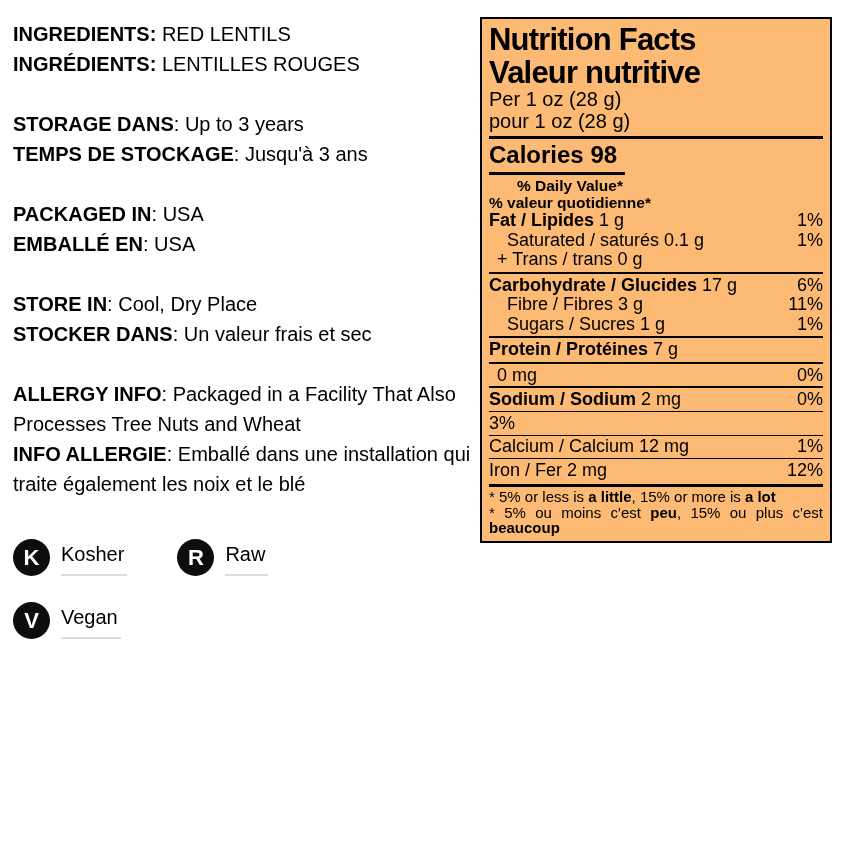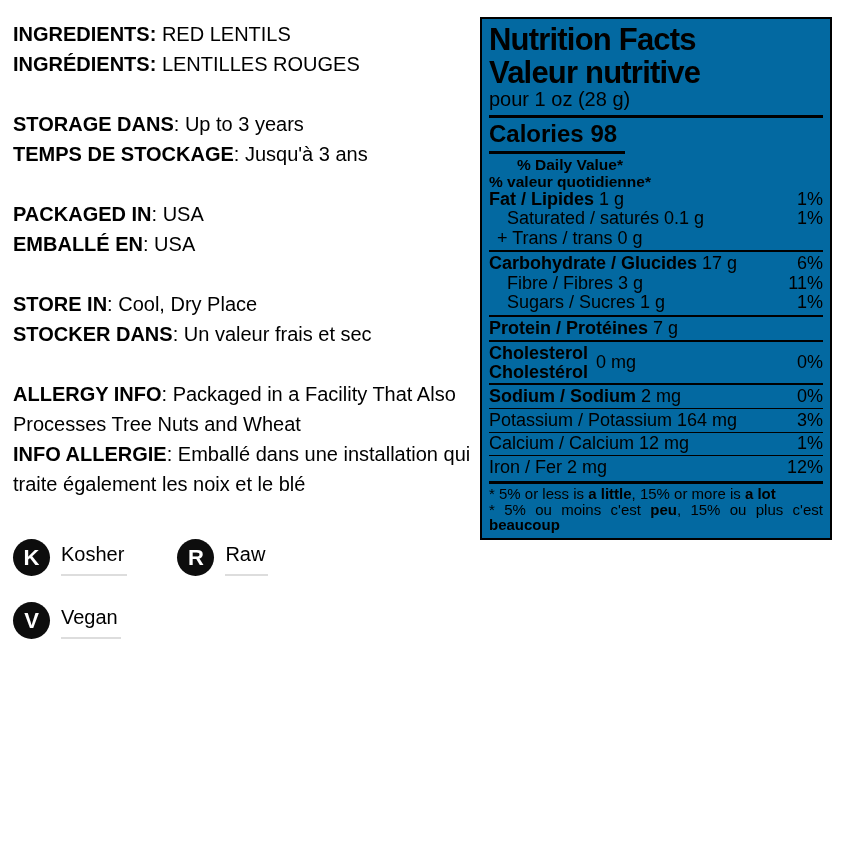--- a/index.html
+++ b/index.html
@@ -28,21 +28,21 @@
     display:flex; align-items:center; justify-content:center; flex:0 0 auto;
   }
   .badge-label {
     font-size:20px; line-height:30px; margin-left:11px;
     padding:0 3px 5px 0; border-bottom:2px solid #ddd;
   }
 
   
   .nft {
     position:absolute; left:480px; top:17px; width:352px;
-    border:2px solid #000; padding:4px 7px 5px 7px; background:#0369a1;
+    border:2px solid #000; padding:4px 7px 5px 7px; background:#fdba74;
   }
   .nft-title { font-weight:bold; font-size:31px; line-height:33px; letter-spacing:-0.8px; }
   .nft-serving { font-size:20px; line-height:21.5px; }
   .rule  { border-top:2px solid #000; margin:2px 0; height:0; }
   .rule.thin  { border-top-width:1px; margin:1.5px 0; }
   .rule.thick { border-top-width:3px; margin:4px 0 2px; }
 
   .cal-row { display:flex; justify-content:space-between; align-items:flex-start; margin-top:1px;flex-direction:column; }
   .cal-label {
     font-size:24px; font-weight:bold; line-height:28px;
@@ -107,20 +107,21 @@
     <div class="badge">
       <div class="badge-circle">V</div>
       <div class="badge-label">Vegan</div>
     </div>
   </div>
 </div>
 
 <div class="nft">
   <div class="nft-title">Nutrition Facts</div>
   <div class="nft-title">Valeur nutritive</div>
+  <div class="nft-serving">Per 1 oz (28 g)</div>
   <div class="nft-serving">pour 1 oz (28 g)</div>
 
   <div class="rule thick"></div>
 
   <div class="cal-row">
     <div class="cal-label">Calories 98</div>
     <div class="dv-head">
       <div>% Daily Value*</div>
       <div>% valeur quotidienne*</div>
     </div>
@@ -157,39 +158,34 @@
   <div class="rule"></div>
 
   <div class="nrow">
       <span class="nm"><b>Protein / Protéines</b><span> 7 g</span></span>
       <span class="dv"></span>
     </div>
 
   <div class="rule"></div>
 
   <div class="chol-row">
-    <span class="chol-names">
-      <div>Cholesterol</div>
-      <div>Cholestérol</div>
-    </span>
     <span class="chol-amt">0 mg</span>
     <span class="chol-dv dv">0%</span>
   </div>
 
   <div class="rule"></div>
 
   <div class="nrow">
       <span class="nm"><b>Sodium / Sodium</b><span> 2 mg</span></span>
       <span class="dv">0%</span>
     </div>
 
   <div class="rule thin"></div>
 
   <div class="nrow">
-      <span class="nm">Potassium / Potassium 164 mg</span>
       <span class="dv">3%</span>
     </div>
 
   <div class="rule thin"></div>
 
   <div class="nrow">
       <span class="nm">Calcium / Calcium 12 mg</span>
       <span class="dv">1%</span>
     </div>
 

